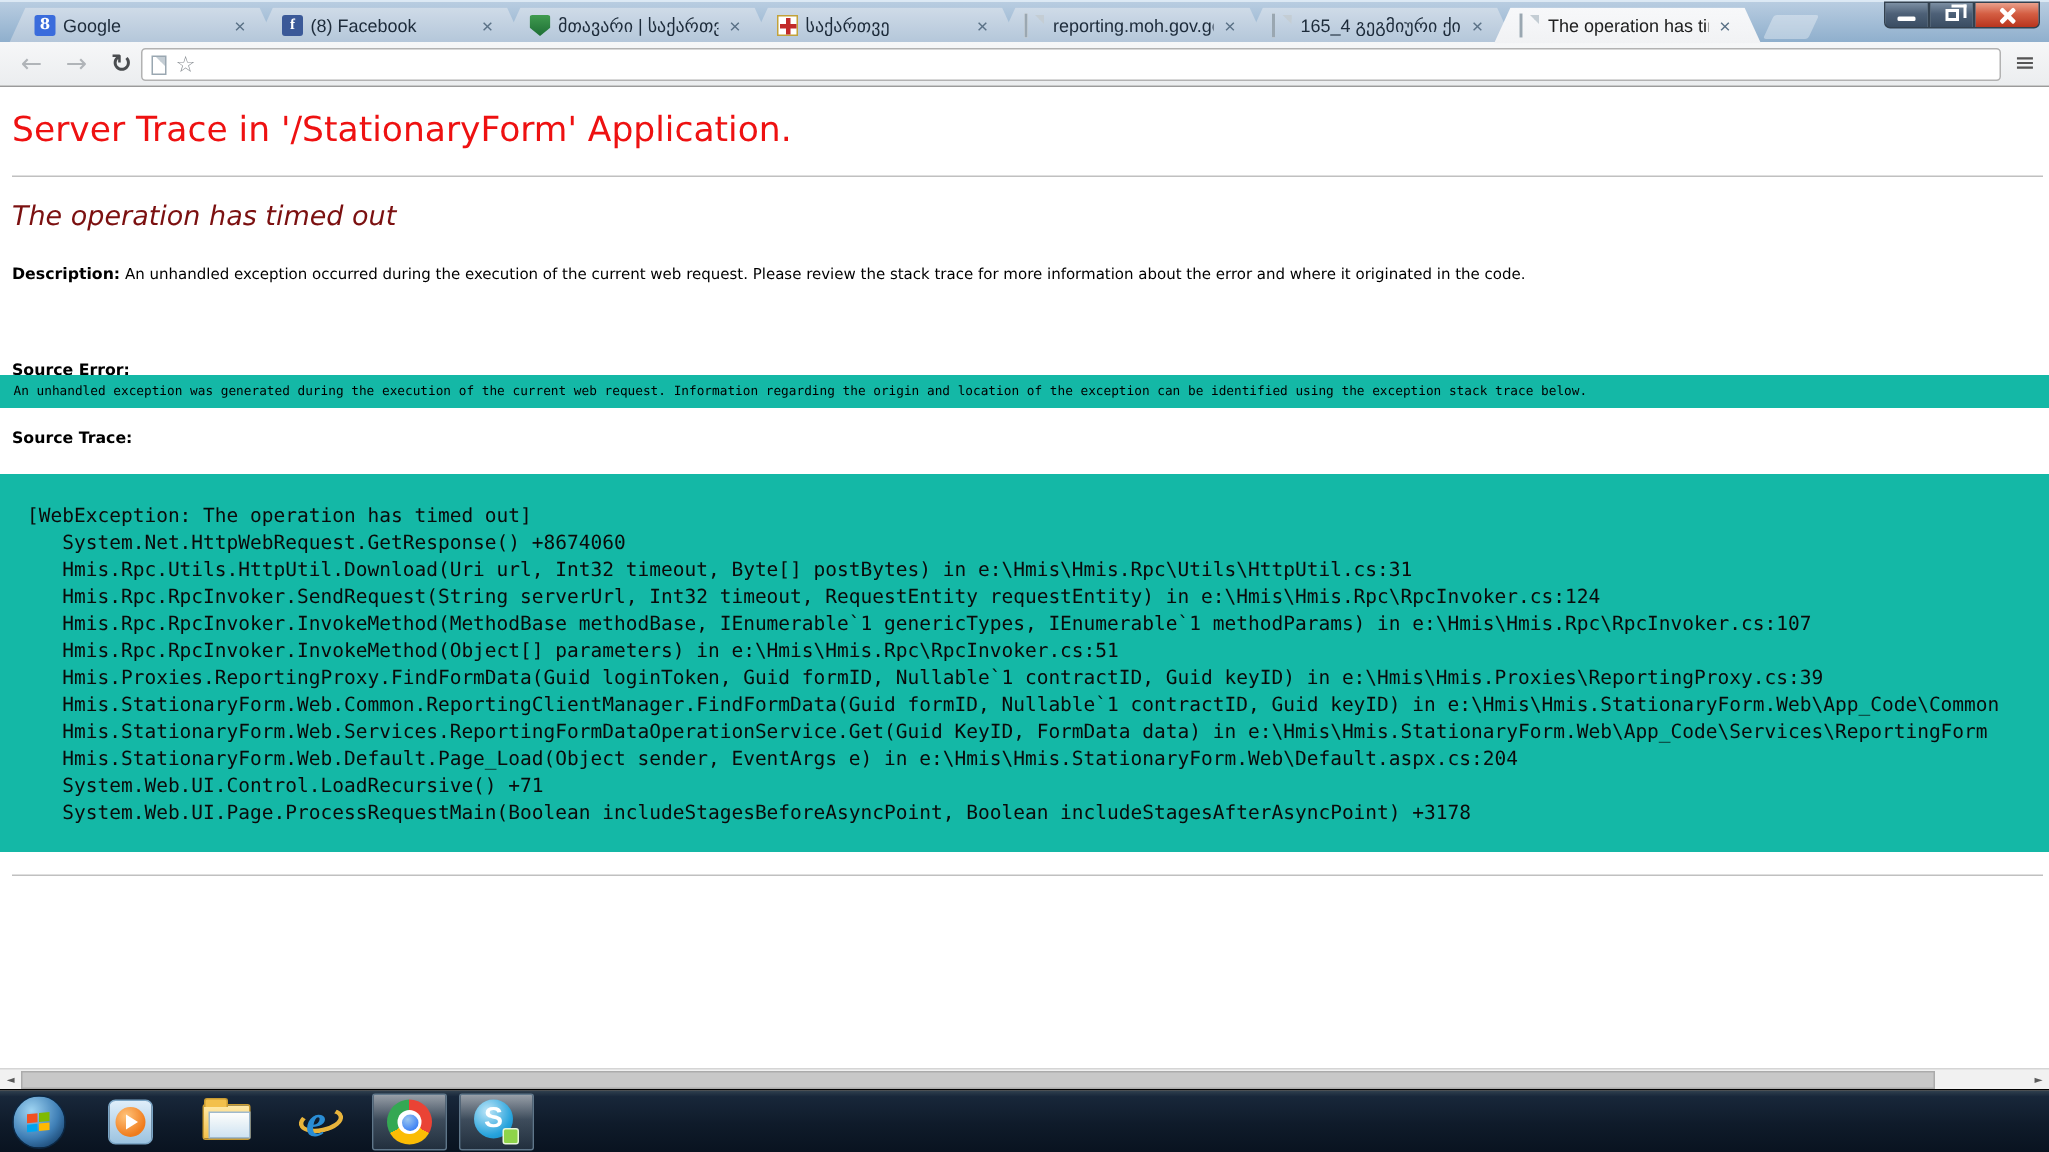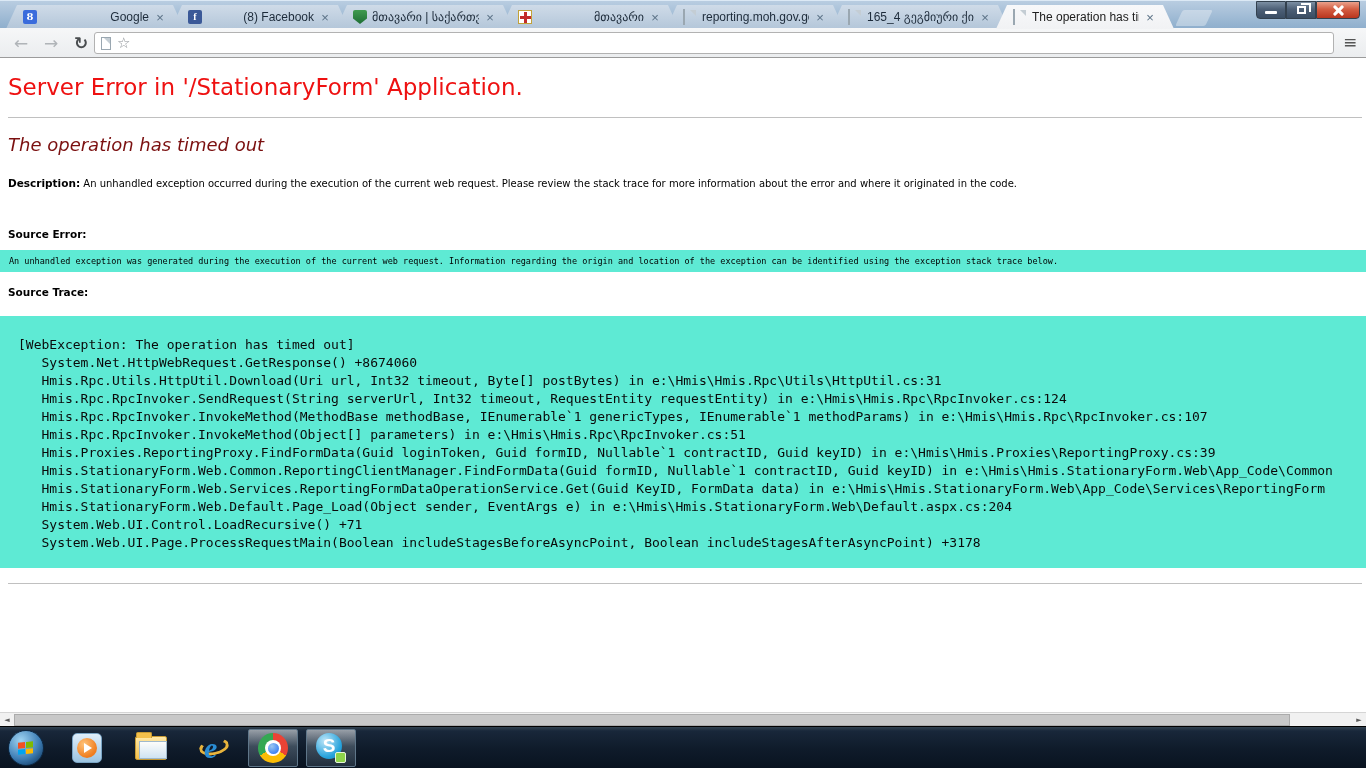--- a/index.html
+++ b/index.html
@@ -15,21 +15,21 @@
     border-top:1px solid #dce9f5;
   }
   .tabstrip { position:absolute; left:6px; top:4px; height:24px; display:flex; }
   .tab {
     position:relative; width:178px; height:24px; margin-right:-13px;
     clip-path:polygon(11px 0, calc(100% - 11px) 0, 100% 100%, 0 100%);
     background:linear-gradient(#cfdbe8,#b3c6d9);
     display:flex; align-items:center; gap:5px; padding:0 18px 0 17px;
     font-size:12px; color:#1d2b3a; cursor:default;
   }
-  .tab .title { flex:1; overflow:hidden; white-space:nowrap;text-align:right; }
+  .tab .title { flex:1; overflow:hidden; white-space:nowrap; }
   .tab .close { font-size:13px; color:#5a7186; width:12px; text-align:center; }
   .tab.active { background:linear-gradient(#f7f8fa,#f1f2f4); z-index:6; color:#202020; }
   .favicon { width:14px; height:14px; flex:0 0 14px; position:relative; }
   .fav-letter {
     display:block; width:14px; height:14px; border-radius:2px;
     color:#fff; font-size:10px; font-weight:bold; text-align:center; line-height:14px;
     font-family:"DejaVu Serif", serif;
   }
   .fav-google { background:#3a6cdc; }
   .fav-facebook { background:#3b5998; font-family:"Liberation Serif", serif; }
@@ -83,21 +83,21 @@
   .menu-btn { position:absolute; right:4px; top:5px; width:24px; height:20px; color:#555;
     font-family:"DejaVu Sans", sans-serif; font-size:17px; line-height:19px; text-align:center; cursor:pointer; }
   
   .content { position:absolute; left:0; top:58px; width:1366px; height:654px; background:#fff;
     font-family:"DejaVu Sans", sans-serif; color:#000; }
   .h1 { position:absolute; left:8px; top:16px; font-size:23px; color:#ee1111; font-weight:normal; }
   .rule { position:absolute; left:8px; right:4px; height:1px; background:#c0c0c0; }
   .h2 { position:absolute; left:8px; top:76px; font-size:18px; color:#7b1010; font-style:italic; font-weight:normal; }
   .line { position:absolute; left:8px; right:8px; font-size:10px; color:#000; white-space:nowrap; overflow:hidden; }
   .line b { font-size:10.5px;text-align:center; }
-  .yellowbox { position:absolute; left:0; width:1366px; background:#5eead4; overflow:hidden; }
+  .yellowbox { position:absolute; left:0; width:1366px; background:#14b8a6; overflow:hidden; }
   .srcbox { top:192px; height:22px; font-family:"DejaVu Sans Mono", monospace; font-size:8.5px; line-height:22px; padding-left:9px; white-space:nowrap; }
   .stackbox { top:258px; height:252px; }
   .stackbox pre {
     margin:20px 0 0 18px; font-family:"DejaVu Sans Mono", monospace;
     font-size:13px; line-height:18px; color:#0a0a0a; white-space:pre;
   }
   
   .hscroll { position:absolute; left:0; top:712px; width:1366px; height:14px; background:#f1f1f1; border-top:1px solid #d5d5d5; }
   .hs-arrow { position:absolute; top:0; width:14px; height:14px; color:#5a5a5a; font-size:7px; line-height:14px; text-align:center;
     font-family:"DejaVu Sans", sans-serif; cursor:pointer; }
@@ -165,21 +165,21 @@
       <div class="tab">
         <span class="favicon">
             <span class="fav-letter fav-shield"></span>
           </span>
         <span class="title">მთავარი  | საქართვე</span>
         <span class="close">×</span>
       </div>
 
       <div class="tab">
         <span class="favicon fav-emblem"></span>
-        <span class="title">მთავარი</span>
+        <span class="title">საქართვე</span>
         <span class="close">×</span>
       </div>
 
       <div class="tab">
         <span class="favicon"><span class="fav-page"></span></span>
         <span class="title">reporting.moh.gov.ge</span>
         <span class="close">×</span>
       </div>
 
       <div class="tab">
@@ -215,28 +215,28 @@
     <div class="navbtn" style="left:38px;">→</div>
     <div class="navbtn reload" style="left:68px;">↻</div>
     <div class="omnibox">
       <span class="omni-page-icon"></span>
       <span class="omni-star">☆</span>
     </div>
     <div class="menu-btn">≡</div>
   </div>
 
   <div class="content">
-    <h1 class="h1">Server Error in '/StationaryForm' Application.</h1>
+    <h1 class="h1">Server Trace in '/StationaryForm' Application.</h1>
     <div class="rule" style="top:59px;"></div>
     <h2 class="h2">The operation has timed out</h2>
 
     <div class="line" style="top:119px;">
       <b>Description:</b>&nbsp;<span>An unhandled exception occurred during the execution of the current web request. Please review the stack trace for more information about the error and where it originated in the code.</span>
     </div>
-    <div class="line" style="top:170px;">
+    <div class="line" style="top:183px;">
       <b>Source Error:</b>
     </div>
 
     <div class="yellowbox srcbox">An unhandled exception was generated during the execution of the current web request. Information regarding the origin and location of the exception can be identified using the exception stack trace below.</div>
 
     <div class="line" style="top:228px;">
       <b>Source Trace:</b>
     </div>
 
     <div class="yellowbox stackbox">

